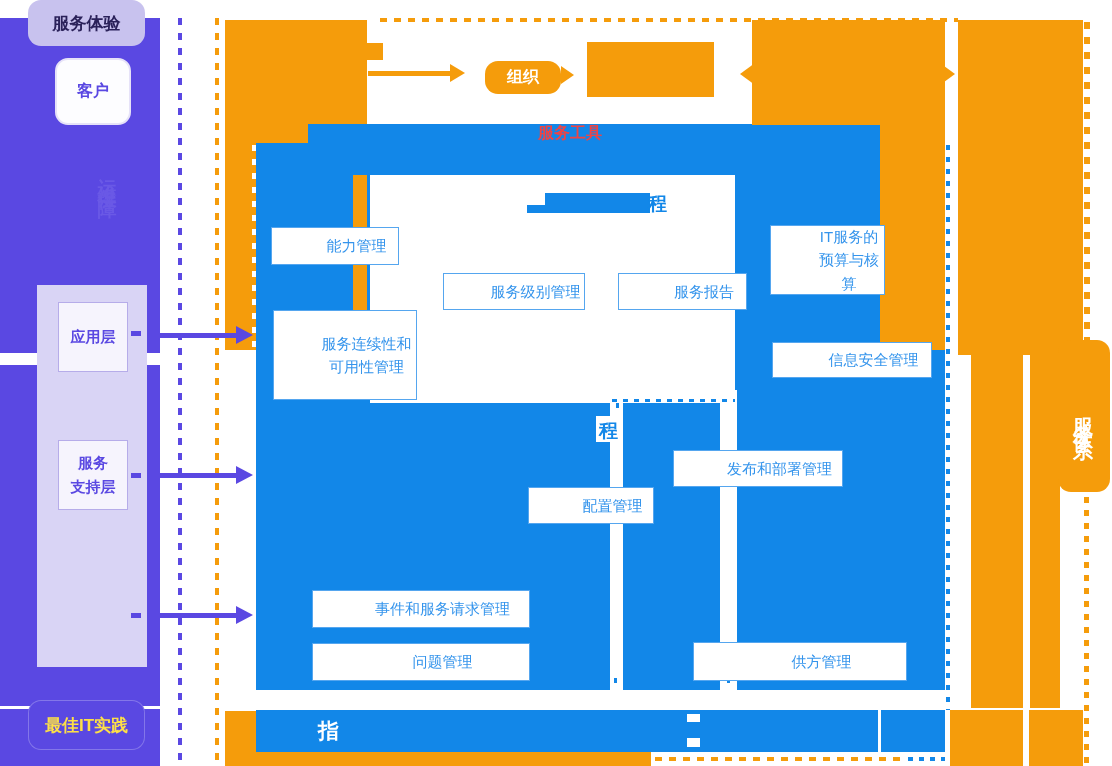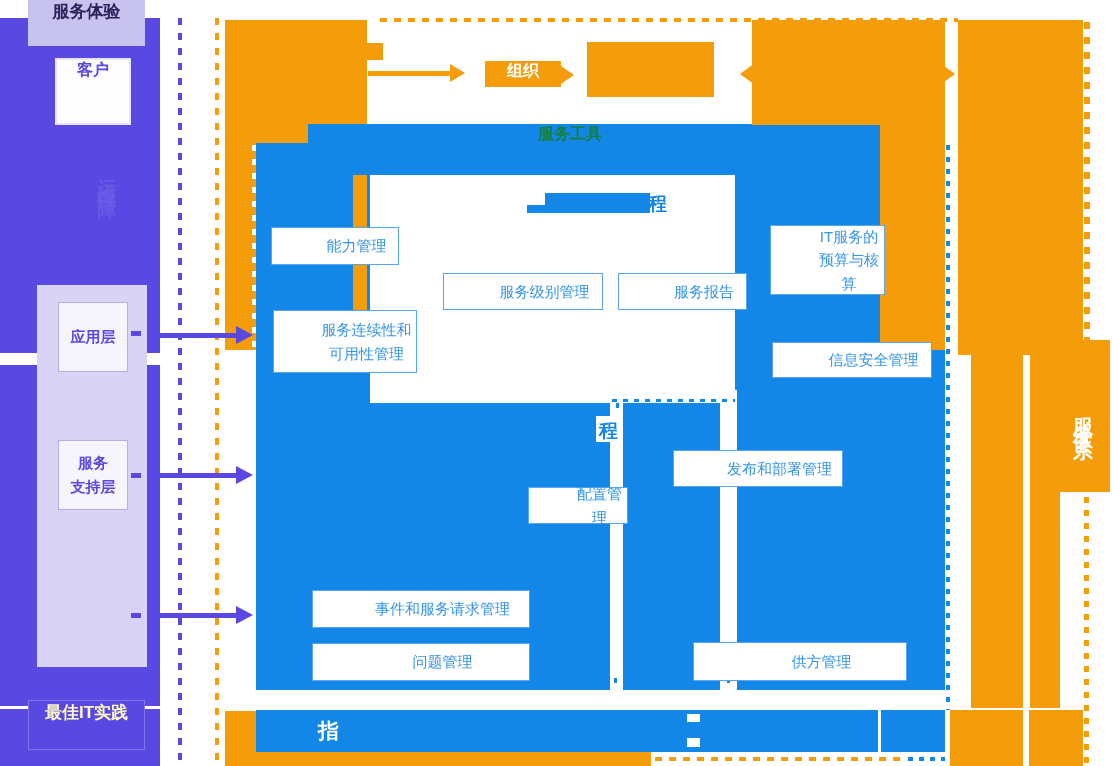--- a/index.html
+++ b/index.html
@@ -20,21 +20,21 @@
   .vdot-orange{background-image:repeating-linear-gradient(to bottom,#f59c0b 0 6px,transparent 6px 13px);}
   .hdash-orange{background-image:repeating-linear-gradient(to right,#f59c0b 0 7px,transparent 7px 14px);}
   .hdash-blue{background-image:repeating-linear-gradient(to right,#1287e8 0 5px,transparent 5px 11px);}
   
   .pbox{background:#fff;border:1px solid #55a6ef;color:#3494ec;font-size:15px;
         display:flex;flex-direction:column;align-items:center;justify-content:center;
         text-align:center;line-height:1.55;box-sizing:border-box;padding-left:43px;}
   .lbox{background:#f6f4fd;border:1px solid #b6ace9;color:#5a48e2;font-size:15px;font-weight:bold;
         display:flex;flex-direction:column;align-items:center;justify-content:center;
         text-align:center;line-height:1.6;box-sizing:border-box;}
-  .ctr{display:flex;justify-content:center;text-align:center;box-sizing:border-box;}
+  .ctr{display:flex;align-items:center;justify-content:center;text-align:center;box-sizing:border-box;border-radius:13px;}
   .vtext{writing-mode:vertical-rl;text-orientation:upright;}
   
   .tri-r{width:0;height:0;border-top:9px solid transparent;border-bottom:9px solid transparent;}
   .tri-l{width:0;height:0;border-top:11px solid transparent;border-bottom:11px solid transparent;}
 </style>
 </head>
 <body>
 
 <div id="stage">
 
@@ -67,39 +67,39 @@
   <div class="abs purple" style="left:131px;top:331px;width:10px;height:5px;"></div>
 
   <div class="abs lbox" style="left:58px;top:440px;width:70px;height:70px;">
     <span>服务</span>
     <span>支持层</span>
   </div>
   <div class="abs purple" style="left:131px;top:473px;width:10px;height:5px;"></div>
 
   <div class="abs purple" style="left:131px;top:613px;width:10px;height:5px;"></div>
 
-  <div class="abs ctr purple" style="left:28px;top:700px;width:117px;height:50px;color:#fef9c3;font-size:17px;font-weight:bold;border:1px solid rgba(255,255,255,0.25);">
+  <div class="abs ctr purple" style="left:28px;top:700px;width:117px;height:50px;color:#fde047;font-size:17px;font-weight:bold;border:1px solid rgba(255,255,255,0.25);">
     <span>最佳IT实践</span>
   </div>
 
   <div class="abs blue" style="left:308px;top:124px;width:572px;height:19px;"></div>
   <div class="abs blue" style="left:256px;top:143px;width:689px;height:547px;"></div>
-  <div class="abs ctr" style="left:308px;top:124px;width:493px;height:19px;color:#15803d;font-size:16px;font-weight:bold;padding-left:31px;">
+  <div class="abs ctr" style="left:308px;top:124px;width:493px;height:19px;color:#ef4444;font-size:16px;font-weight:bold;padding-left:31px;">
     <span>服务工具</span>
   </div>
   <div class="abs vdash-white" style="left:252px;top:145px;width:4px;height:545px;"></div>
 
   <div class="abs orange" style="left:353px;top:175px;width:14px;height:137px;"></div>
   <div class="abs orange" style="left:880px;top:20px;width:65px;height:330px;"></div>
   <div class="abs orange" style="left:752px;top:20px;width:193px;height:105px;"></div>
   <div class="abs orange" style="left:587px;top:42px;width:127px;height:55px;"></div>
 
   <div class="abs orange" style="left:368px;top:71px;width:82px;height:5px;"></div>
   <div class="abs tri-r" style="left:450px;top:64px;border-left:15px solid #f59c0b;"></div>
-  <div class="abs ctr orange" style="left:485px;top:61px;width:76px;height:26px;color:#fff;font-size:16px;font-weight:bold;">
+  <div class="abs ctr orange" style="left:485px;top:61px;width:76px;height:33px;color:#fff;font-size:16px;font-weight:bold;">
     <span>组织</span>
   </div>
   <div class="abs tri-r" style="left:561px;top:66px;border-left:13px solid #f59c0b;"></div>
   <div class="abs tri-l" style="left:740px;top:63px;border-right:15px solid #f59c0b;"></div>
   <div class="abs tri-l" style="left:940px;top:63px;border-left:15px solid #f59c0b;"></div>
 
   <div class="abs white" style="left:370px;top:175px;width:365px;height:215px;"></div>
   <div class="abs blue" style="left:545px;top:193px;width:105px;height:20px;"></div>
   <div class="abs blue" style="left:527px;top:205px;width:18px;height:8px;"></div>
   <div class="abs" style="left:648px;top:191px;color:#1287e8;font-size:19px;font-weight:bold;">程</div>
@@ -111,38 +111,38 @@
   <div class="abs vdot-blue" style="left:616px;top:403px;width:3px;height:12px;"></div>
   <div class="abs vdot-blue" style="left:614px;top:678px;width:3px;height:12px;"></div>
   <div class="abs vdot-blue" style="left:727px;top:678px;width:3px;height:12px;"></div>
 
   <div class="abs white" style="left:596px;top:416px;width:26px;height:26px;"></div>
   <div class="abs" style="left:599px;top:418px;color:#1287e8;font-size:19px;font-weight:bold;">程</div>
 
   <div class="abs pbox" style="left:271px;top:227px;width:128px;height:38px;">
     <span>能力管理</span>
   </div>
-  <div class="abs pbox" style="left:443px;top:273px;width:160px;height:37px;">
+  <div class="abs pbox" style="left:443px;top:273px;width:142px;height:37px;">
     <span>服务级别管理</span>
   </div>
   <div class="abs pbox" style="left:618px;top:273px;width:129px;height:37px;">
     <span>服务报告</span>
   </div>
-  <div class="abs pbox" style="left:273px;top:310px;width:144px;height:63px;">
+  <div class="abs pbox" style="left:273px;top:310px;width:144px;height:90px;">
     <span>服务连续性和</span>
     <span>可用性管理</span>
   </div>
   <div class="abs pbox" style="left:770px;top:225px;width:115px;height:70px;">
     <span>IT服务的</span>
     <span>预算与核算</span>
   </div>
   <div class="abs pbox" style="left:772px;top:342px;width:160px;height:36px;">
     <span>信息安全管理</span>
   </div>
-  <div class="abs pbox" style="left:528px;top:487px;width:100px;height:37px;">
+  <div class="abs pbox" style="left:528px;top:487px;width:126px;height:37px;">
     <span>配置管理</span>
   </div>
   <div class="abs pbox" style="left:312px;top:590px;width:218px;height:38px;">
     <span>事件和服务请求管理</span>
   </div>
   <div class="abs pbox" style="left:673px;top:450px;width:170px;height:37px;">
     <span>发布和部署管理</span>
   </div>
   <div class="abs pbox" style="left:312px;top:643px;width:218px;height:38px;">
     <span>问题管理</span>

